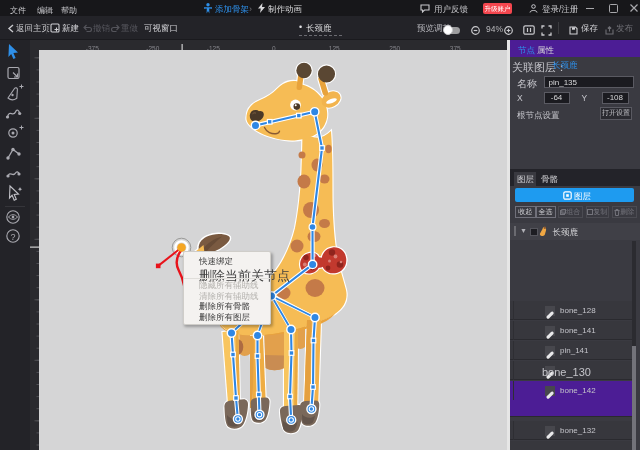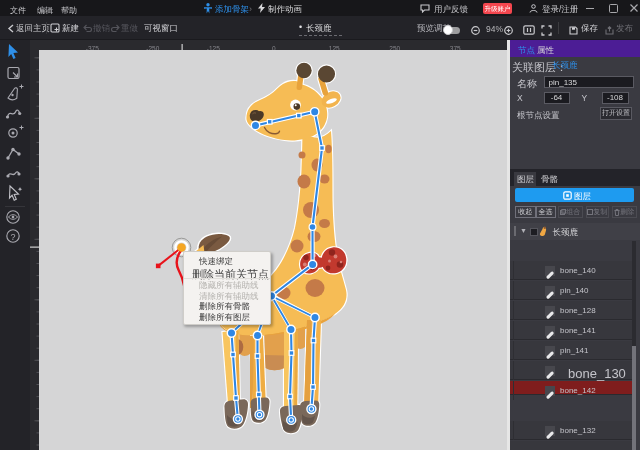--- a/index.html
+++ b/index.html
@@ -470,34 +470,20 @@
  <div class="abs" style="left:0;top:183px;width:130px;height:16.5px;background:#404047">
   <div class="abs" style="left:4px;top:3px;width:1.5px;height:10px;background:#6a6a70"></div>
   <span class="t" style="left:10px;top:4px;font-size:7px;color:#b0b0b6">▼</span>
   <div class="abs" style="left:19.5px;top:5px;width:6px;height:6px;background:#1d1d22;border:1px solid #55555c"></div>
   <svg class="abs" style="left:27.5px;top:3px" width="10" height="11" viewBox="0 0 10 11">
         <path d="M6,1 C7.5,1 8.5,2.5 8,4.5 L7,8 C6.8,9.5 5.5,10 4,10 C2.5,10 1.5,9 2,7.5 L4.5,3 C4.8,1.8 5.2,1 6,1 Z" fill="#f0a743"></path>
         <circle cx="6.8" cy="1.8" r="1.2" fill="#8a5b33"></circle>
       </svg>
   <span class="t" style="left:42.5px;top:4px;font-size:8.5px;color:#d5d5d8">长颈鹿</span>
  </div>
-<div class="abs" style="left:0;top:221px;width:121.5px;height:19px;background:#37373d;border-bottom:1px solid #2a2a2f;box-sizing:border-box">
- <div class="abs" style="left:2.5px;top:0;width:1.5px;height:19px;background:#2e2e33"></div>
- <div class="abs" style="left:35px;top:4.5px;width:10px;height:10px;background:#47474d"><svg width="10" height="10" viewBox="0 0 10 10">
-          <path d="M7.5,1.5 C8.5,2 9,3 8.4,4 L4,8.6 C3,9.2 1.8,8.7 1.5,7.6 C1.3,6.7 1.8,5.9 2.5,5.5 L6,2 C6.5,1.5 7,1.3 7.5,1.5 Z" fill="#e8e8ea"></path>
-        </svg></div>
- <span class="t" style="left:50px;top:5px;font-size:8px;color:#c4c4ca">bone_140</span>
-</div>
-<div class="abs" style="left:0;top:241px;width:121.5px;height:19px;background:#37373d;border-bottom:1px solid #2a2a2f;box-sizing:border-box">
- <div class="abs" style="left:2.5px;top:0;width:1.5px;height:19px;background:#2e2e33"></div>
- <div class="abs" style="left:35px;top:4.5px;width:10px;height:10px;background:#47474d"><svg width="10" height="10" viewBox="0 0 10 10">
-          <path d="M7.5,1.5 C8.5,2 9,3 8.4,4 L4,8.6 C3,9.2 1.8,8.7 1.5,7.6 C1.3,6.7 1.8,5.9 2.5,5.5 L6,2 C6.5,1.5 7,1.3 7.5,1.5 Z" fill="#e8e8ea"></path>
-        </svg></div>
- <span class="t" style="left:50px;top:5px;font-size:8px;color:#c4c4ca">pin_140</span>
-</div>
 <div class="abs" style="left:0;top:261px;width:121.5px;height:19px;background:#37373d;border-bottom:1px solid #2a2a2f;box-sizing:border-box">
  <div class="abs" style="left:2.5px;top:0;width:1.5px;height:19px;background:#2e2e33"></div>
  <div class="abs" style="left:35px;top:4.5px;width:10px;height:10px;background:#47474d"><svg width="10" height="10" viewBox="0 0 10 10">
           <path d="M7.5,1.5 C8.5,2 9,3 8.4,4 L4,8.6 C3,9.2 1.8,8.7 1.5,7.6 C1.3,6.7 1.8,5.9 2.5,5.5 L6,2 C6.5,1.5 7,1.3 7.5,1.5 Z" fill="#e8e8ea"></path>
         </svg></div>
  <span class="t" style="left:50px;top:5px;font-size:8px;color:#c4c4ca">bone_128</span>
 </div>
 <div class="abs" style="left:0;top:281px;width:121.5px;height:19px;background:#37373d;border-bottom:1px solid #2a2a2f;box-sizing:border-box">
  <div class="abs" style="left:2.5px;top:0;width:1.5px;height:19px;background:#2e2e33"></div>
  <div class="abs" style="left:35px;top:4.5px;width:10px;height:10px;background:#47474d"><svg width="10" height="10" viewBox="0 0 10 10">
@@ -510,42 +496,42 @@
  <div class="abs" style="left:35px;top:4.5px;width:10px;height:10px;background:#47474d"><svg width="10" height="10" viewBox="0 0 10 10">
           <path d="M7.5,1.5 C8.5,2 9,3 8.4,4 L4,8.6 C3,9.2 1.8,8.7 1.5,7.6 C1.3,6.7 1.8,5.9 2.5,5.5 L6,2 C6.5,1.5 7,1.3 7.5,1.5 Z" fill="#e8e8ea"></path>
         </svg></div>
  <span class="t" style="left:50px;top:5px;font-size:8px;color:#c4c4ca">pin_141</span>
 </div>
 <div class="abs" style="left:0;top:321px;width:121.5px;height:19px;background:#37373d;border-bottom:1px solid #2a2a2f;box-sizing:border-box">
  <div class="abs" style="left:2.5px;top:0;width:1.5px;height:19px;background:#2e2e33"></div>
  <div class="abs" style="left:35px;top:4.5px;width:10px;height:10px;background:#47474d"><svg width="10" height="10" viewBox="0 0 10 10">
           <path d="M7.5,1.5 C8.5,2 9,3 8.4,4 L4,8.6 C3,9.2 1.8,8.7 1.5,7.6 C1.3,6.7 1.8,5.9 2.5,5.5 L6,2 C6.5,1.5 7,1.3 7.5,1.5 Z" fill="#e8e8ea"></path>
         </svg></div>
- <span class="t" style="left:58px;top:5px;font-size:13px;color:#c4c4ca">bone_130</span>
-</div>
-<div class="abs" style="left:0;top:341px;width:121.5px;height:14px;background:#7f1d1d;border-bottom:1px solid #2a2a2f;box-sizing:border-box">
+ <span class="t" style="left:32px;top:5px;font-size:11px;color:#c4c4ca">bone_130</span>
+</div>
+<div class="abs" style="left:0;top:341px;width:121.5px;height:36px;background:#4c1d95;border-bottom:1px solid #2a2a2f;box-sizing:border-box">
  <div class="abs" style="left:2.5px;top:0;width:1.5px;height:19px;background:#2e2e33"></div>
  <div class="abs" style="left:35px;top:4.5px;width:10px;height:10px;background:#47474d"><svg width="10" height="10" viewBox="0 0 10 10">
           <path d="M7.5,1.5 C8.5,2 9,3 8.4,4 L4,8.6 C3,9.2 1.8,8.7 1.5,7.6 C1.3,6.7 1.8,5.9 2.5,5.5 L6,2 C6.5,1.5 7,1.3 7.5,1.5 Z" fill="#e8e8ea"></path>
         </svg></div>
  <span class="t" style="left:50px;top:5px;font-size:8px;color:#c4c4ca">bone_142</span>
 </div>
 <div class="abs" style="left:0;top:381px;width:121.5px;height:19px;background:#37373d;border-bottom:1px solid #2a2a2f;box-sizing:border-box">
  <div class="abs" style="left:2.5px;top:0;width:1.5px;height:19px;background:#2e2e33"></div>
  <div class="abs" style="left:35px;top:4.5px;width:10px;height:10px;background:#47474d"><svg width="10" height="10" viewBox="0 0 10 10">
           <path d="M7.5,1.5 C8.5,2 9,3 8.4,4 L4,8.6 C3,9.2 1.8,8.7 1.5,7.6 C1.3,6.7 1.8,5.9 2.5,5.5 L6,2 C6.5,1.5 7,1.3 7.5,1.5 Z" fill="#e8e8ea"></path>
         </svg></div>
  <span class="t" style="left:50px;top:5px;font-size:8px;color:#c4c4ca">bone_132</span>
 </div>
 <div class="abs" style="left:0;top:401px;width:121.5px;height:9px;background:#37373d"></div>
  <div class="abs" style="left:121.5px;top:201px;width:4.5px;height:209px;background:#2b2b30"></div>
  <div class="abs" style="left:121.5px;top:306px;width:4.5px;height:104px;background:#73737a"></div>
 </div>
 
 <div class="abs" style="left:183px;top:251px;width:87.5px;height:73.5px;background:#f4f2f0;border:1px solid #cfcdc9;border-radius:2px;box-sizing:border-box;box-shadow:1.5px 2px 3px rgba(0,0,0,0.28);z-index:5">
  <span class="t" style="left:15px;top:4px;font-size:8.5px;color:#3f3f3f">快速绑定</span>
- <span class="t" style="left:8px;top:14.5px;font-size:11px;color:#3f3f3f">删除当前关节点</span>
+ <span class="t" style="left:15px;top:14.5px;font-size:13px;color:#3f3f3f">删除当前关节点</span>
  <div class="abs" style="left:0px;top:25.5px;width:86px;height:1px;background:#e0deda"></div>
  <span class="t" style="left:15px;top:28px;font-size:8.5px;color:#b3b1ad">隐藏所有辅助线</span>
  <span class="t" style="left:15px;top:38.5px;font-size:8.5px;color:#b3b1ad">清除所有辅助线</span>
  <span class="t" style="left:15px;top:49px;font-size:8.5px;color:#3a3a3a">删除所有骨骼</span>
  <span class="t" style="left:15px;top:60px;font-size:8.5px;color:#3a3a3a">删除所有图层</span>
 </div>
 
 </body></html>

